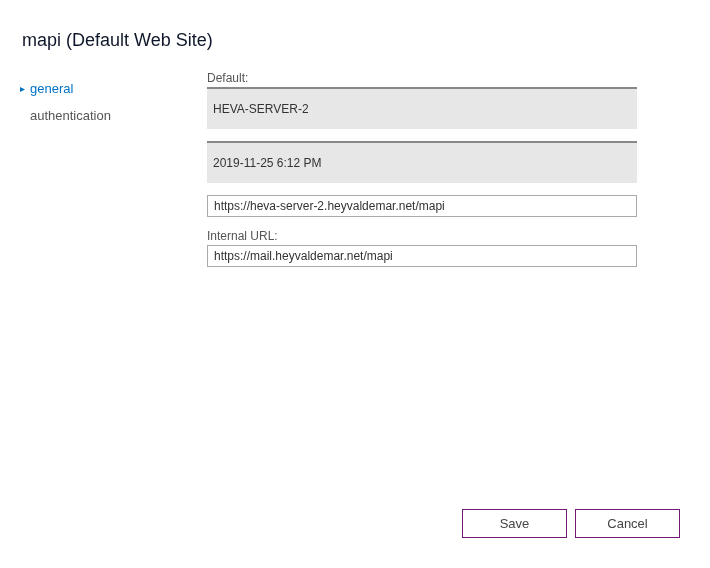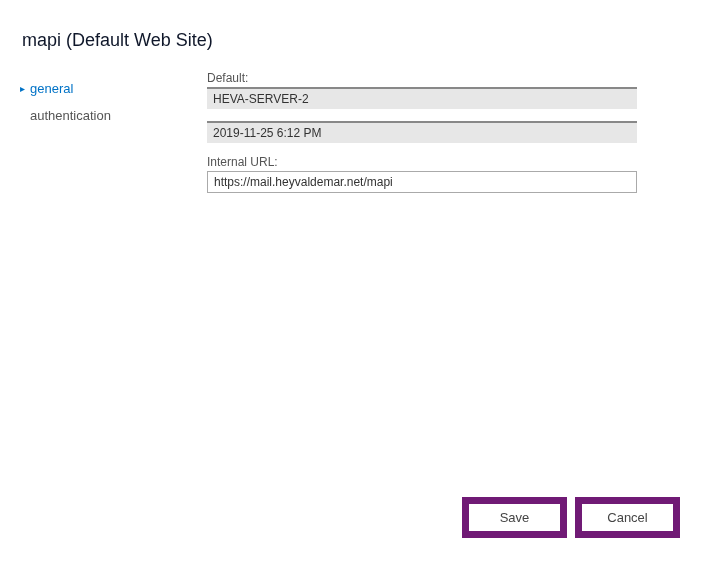--- a/index.html
+++ b/index.html
@@ -58,21 +58,21 @@
       margin-bottom: 12px;
     }
     .field-label {
       font-size: 12px;
       color: #555;
       margin-bottom: 2px;
     }
     .field-readonly {
       background: #e7e7e7;
       border-top: 2px solid #888;
-      padding: 3px 6px;
+      padding: 13px 6px;
       font-size: 12px;
       color: #333;
       max-width: 430px;
     }
     .field-input {
       width: 430px;
       max-width: 430px;
       padding: 3px 6px;
       font-size: 12px;
       border: 1px solid #aaa;
@@ -85,21 +85,21 @@
       right: 30px;
       display: flex;
       gap: 8px;
     }
     .btn {
       min-width: 105px;
       padding: 6px 0;
       font-size: 13px;
       text-align: center;
       background: #fff;
-      border: 7px solid #701a75;
+      border: 1px solid #701a75;
       color: #444;
       cursor: pointer;
       font-family: inherit;
     }
   </style>
 </head>
 <body>
 
 <div class="page-title">mapi (Default Web Site)</div>
 
@@ -119,20 +119,21 @@
     <div class="field-group">
       <div class="field-label">Default:</div>
       <div class="field-readonly">HEVA-SERVER-2</div>
     </div>
 
     <div class="field-group">
       <div class="field-readonly">2019-11-25 6:12 PM</div>
     </div>
 
     <div class="field-group">
+      <input type="text" class="field-input" value="https://heva-server-2.heyvaldemar.net/mapi" style="">
     </div>
 
     <div class="field-group">
       <div class="field-label">Internal URL:</div>
       <input type="text" class="field-input" value="https://mail.heyvaldemar.net/mapi" style="">
     </div>
   </div>
 </div>
 
 <div class="button-bar">

